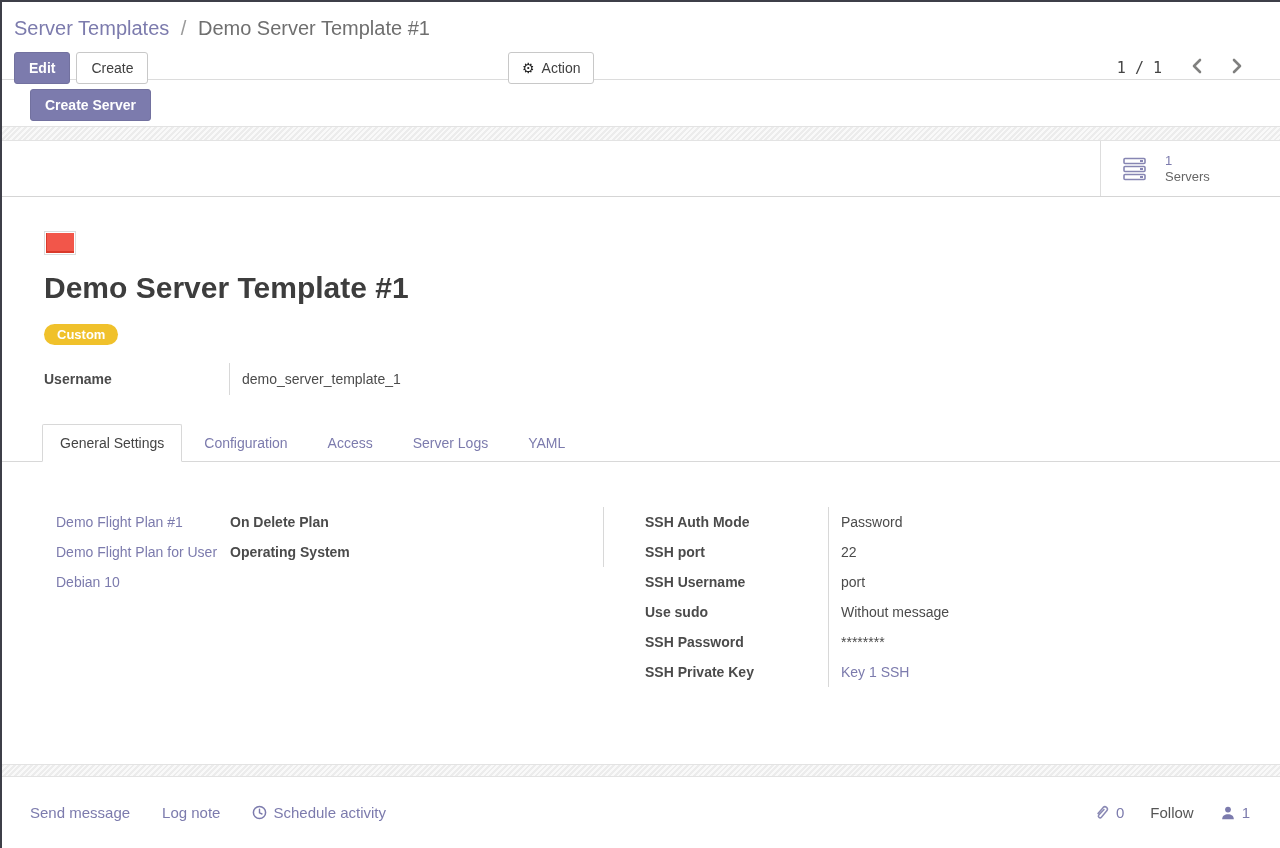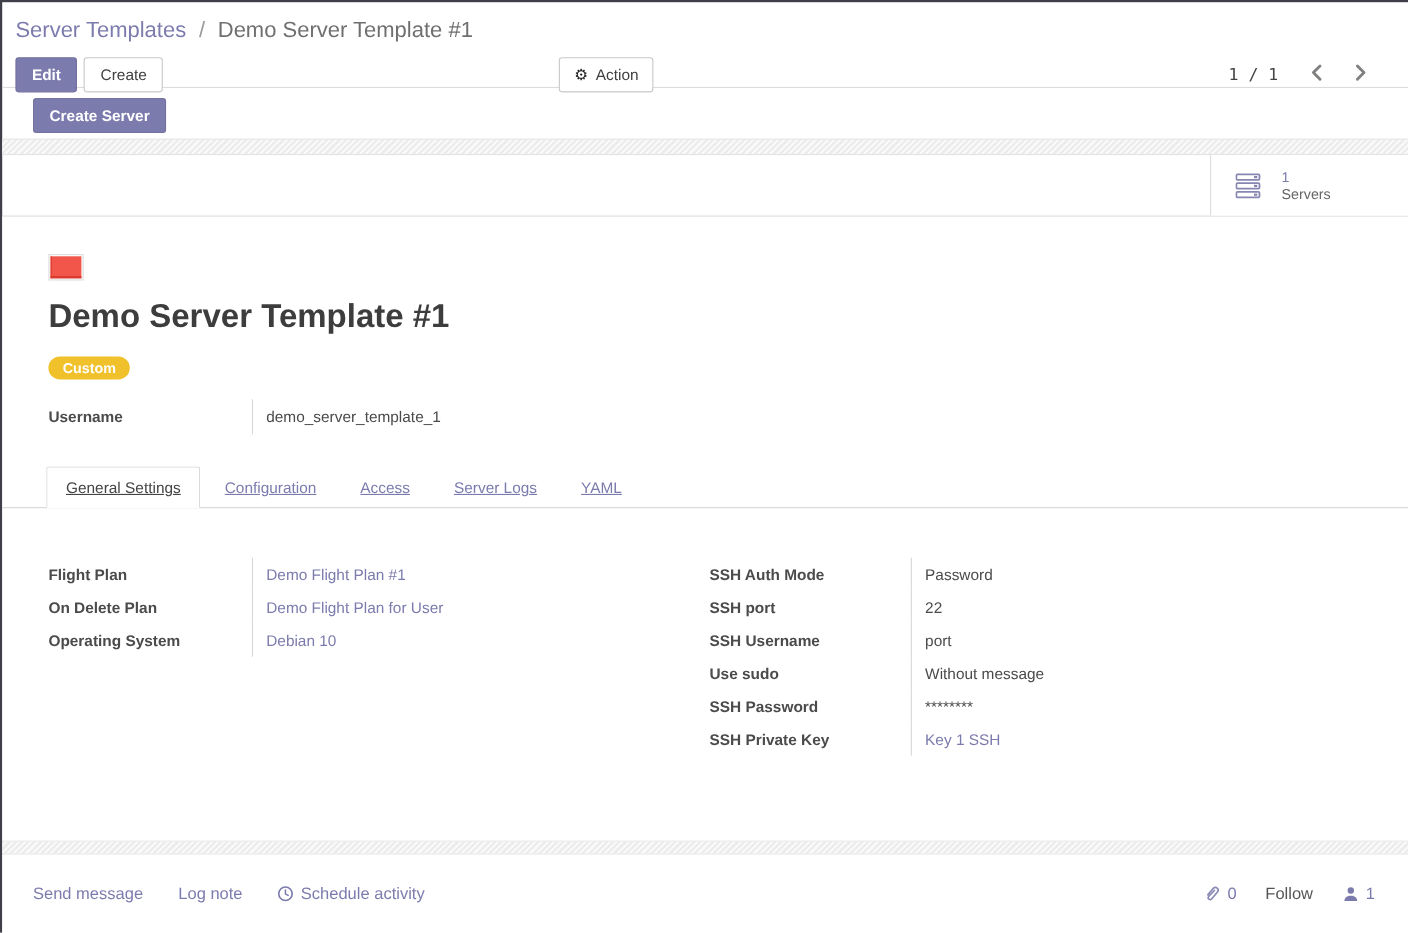--- a/index.html
+++ b/index.html
@@ -51,21 +51,21 @@
   .record-image .fill { width:28px; height:20px; background:#f2564a; border-bottom:2px solid #d93a2b; border-left:1px solid #d93a2b; }
   .record-title { position:absolute; left:42px; top:74px; font-size:30px; font-weight:bold; color:#3d3d3d; }
   .record-badge { position:absolute; left:42px; top:127px; background:#f0c12b; color:#fff; font-size:13px; font-weight:bold; padding:3px 13px; border-radius:11px; }
   .fgrid { display:grid; font-size:14px; }
   .fgrid .lbl { font-weight:bold; color:#4b4b4b; border-right:1px solid #d8d8d8; display:flex; align-items:center; }
   .fgrid .val { padding-left:12px; display:flex; align-items:center; color:#4b4b4b; }
   .fgrid .val.link, a.flink { color:#7c7bad; text-decoration:none; cursor:pointer; }
   .ref-grid { position:absolute; left:42px; top:166px; width:560px; grid-template-columns:186px 1fr; grid-auto-rows:32px; }
   
   .tabbar { position:absolute; left:0; right:0; top:226px; height:39px; border-bottom:1px solid #d8d8d8; padding-left:40px; display:flex; align-items:flex-end; }
-  .tab { font-size:14px; color:#7c7bad; padding:10px 17px; cursor:pointer; margin-bottom:-1px; background:transparent; border:1px solid transparent;text-decoration:underline; }
+  .tab { font-size:14px; color:#7c7bad; padding:10px 17px; cursor:pointer; margin-bottom:-1px; background:transparent; border:1px solid transparent; }
   .tab.active { background:#fff; color:#444; border:1px solid #d8d8d8; border-bottom:1px solid #fff; border-radius:2px 2px 0 0; }
   .tab + .tab { margin-left:4px; }
   .fields-left  { position:absolute; left:42px;  top:310px; width:560px; grid-template-columns:186px 1fr; grid-auto-rows:30px; }
   .fields-right { position:absolute; left:643px; top:310px; width:600px; grid-template-columns:184px 1fr; grid-auto-rows:30px; }
   
   .chatter { flex:1; display:flex; align-items:center; padding:0 30px 0 28px; font-size:15px; background:#fff; }
   .chatter a { color:#7c7bad; text-decoration:none; cursor:pointer; display:inline-flex; align-items:center; gap:6px; }
   .chatter .left-links { display:flex; gap:32px; }
   .chatter .right-links { margin-left:auto; display:flex; align-items:center; gap:26px; }
   .follow-link { color:#555 !important; }
@@ -151,21 +151,20 @@
 
     <div class="tabbar">
       <div class="tab active">General Settings</div>
       <div class="tab">Configuration</div>
       <div class="tab">Access</div>
       <div class="tab">Server Logs</div>
       <div class="tab">YAML</div>
     </div>
 
     <div class="fgrid fields-left">
-      <div class="lbl">Flight Plan</div>
       <div class="val">
           <a class="flink">Demo Flight Plan #1</a>
         </div>
       <div class="lbl">On Delete Plan</div>
       <div class="val">
           <a class="flink">Demo Flight Plan for User</a>
         </div>
       <div class="lbl">Operating System</div>
       <div class="val">
           <a class="flink">Debian 10</a>

